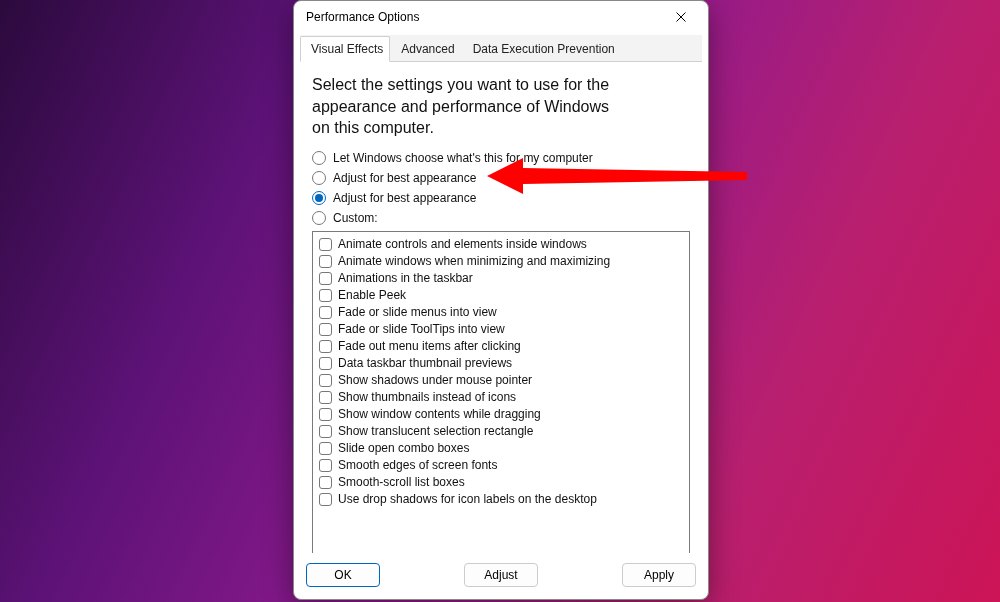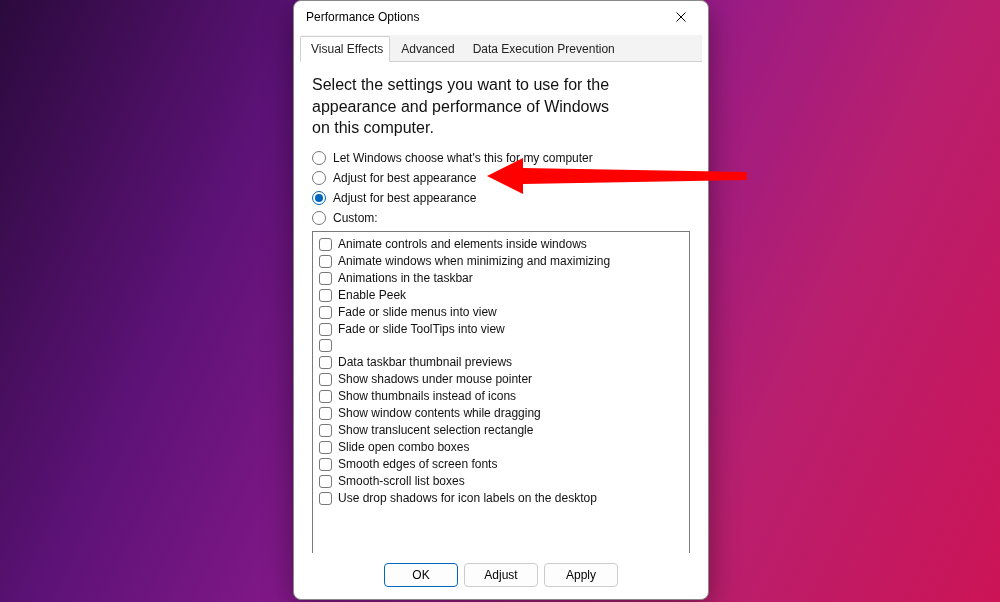--- a/index.html
+++ b/index.html
@@ -124,21 +124,21 @@
     .checkbox {
       width: 13px;
       height: 13px;
       border: 1px solid #777;
       border-radius: 3px;
       margin-right: 6px;
       flex-shrink: 0;
     }
     .footer {
       display: flex;
-      justify-content: center;
+      justify-content: space-between;
       gap: 6px;
       padding: 10px 12px 12px 12px;
     }
     .btn {
       min-width: 74px;
       height: 24px;
       border: 1px solid #ccc;
       border-radius: 4px;
       background: #fdfdfd;
       font-size: 12px;
@@ -222,20 +222,21 @@
         <div class="check-row">
           <span class="checkbox"></span>
           <span>Fade or slide menus into view</span>
         </div>
         <div class="check-row">
           <span class="checkbox"></span>
           <span>Fade or slide ToolTips into view</span>
         </div>
         <div class="check-row">
           <span class="checkbox"></span>
+          <span>Fade out menu items after clicking</span>
         </div>
         <div class="check-row">
           <span class="checkbox"></span>
           <span>Data taskbar thumbnail previews</span>
         </div>
         <div class="check-row">
           <span class="checkbox"></span>
           <span>Show shadows under mouse pointer</span>
         </div>
         <div class="check-row">

